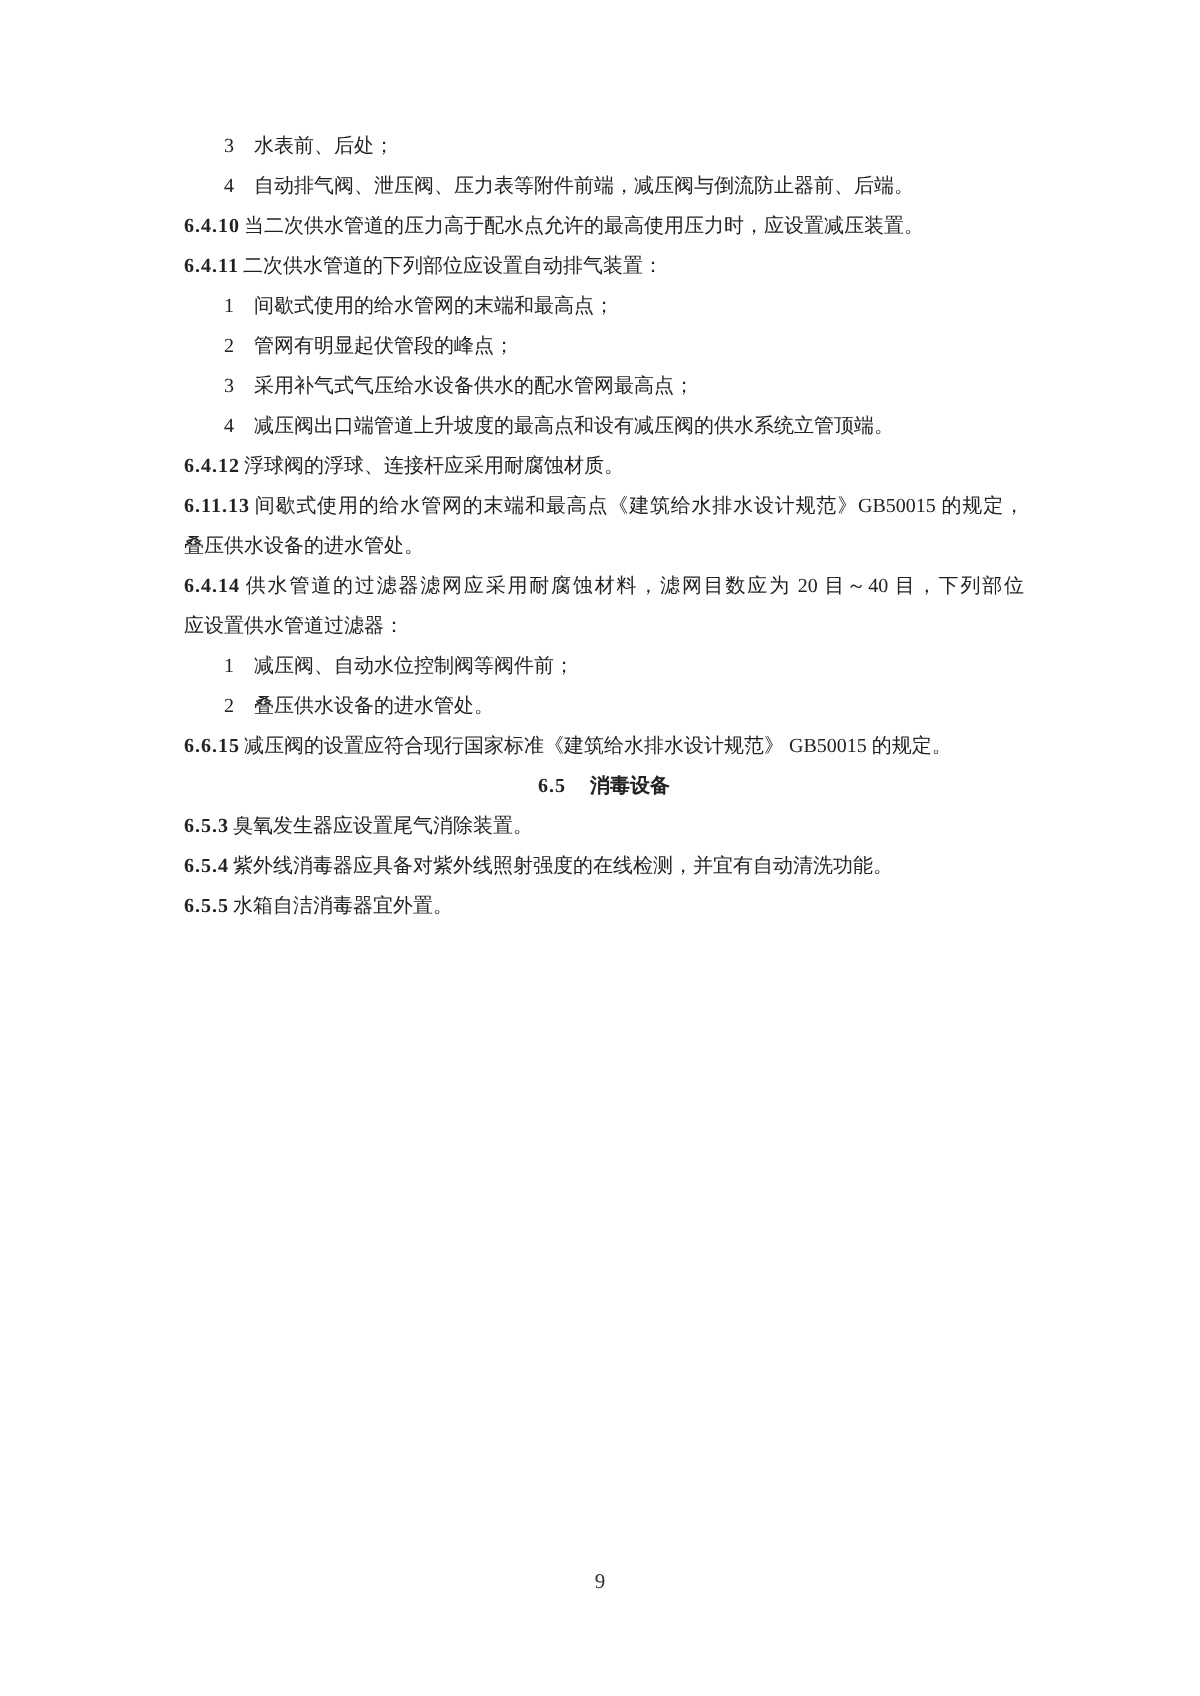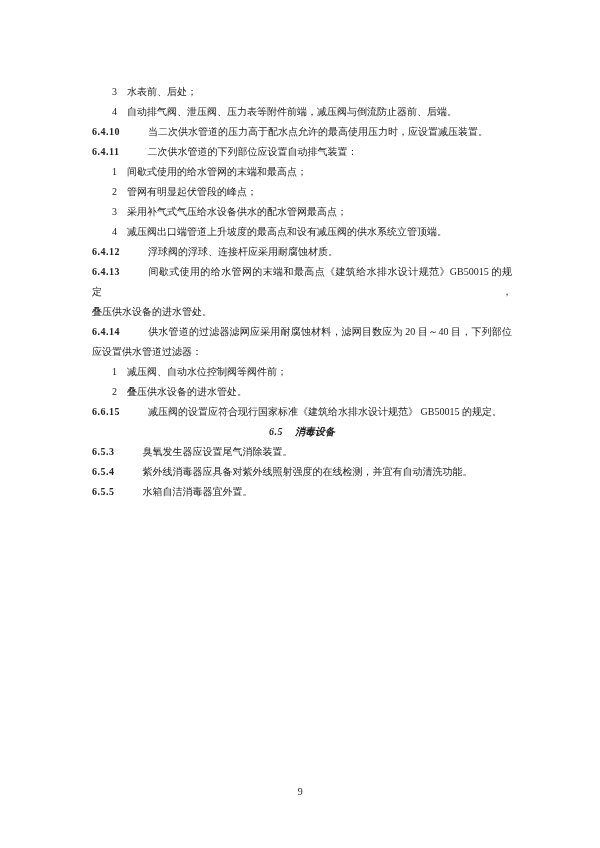--- a/index.html
+++ b/index.html
@@ -12,46 +12,46 @@
     width: 600px;
     height: 848px;
     background: #ffffff;
     overflow: hidden;
     font-family: "Liberation Serif", "DejaVu Serif", serif;
     color: #222222;
   }
   .doc {
     position: absolute;
     left: 92px;
-    top: 82px;
+    top: 64px;
     width: 420px;
     font-size: 10px;
     line-height: 20px;
   }
   .doc p { margin: 0; }
   .line {
     display: block;
     text-align: justify;
   }
   
   p.clause .line:not(:last-child) { text-align-last: justify; }
   .clause .num {
     font-weight: bold;
     letter-spacing: 0.5px;
-    margin-right: 28px;
+    margin-right: 2px;
     white-space: nowrap;
   }
   .subitem { padding-left: 20px; }
   .subitem .num { margin-right: 10px; white-space: nowrap; }
   .heading {
     text-align: center;
     font-weight: bold;
     margin: 14px 0 4px 0;
   }
-  .heading .line { text-align: center; font-style: italic; }
+  .heading .line { text-align: center; }
   .heading .num { margin-right: 12px; letter-spacing: 0.5px; }
   .page-number {
     position: absolute;
     left: 0;
     top: 782px;
     width: 100%;
     text-align: center;
     font-size: 10.5px;
     line-height: 20px;
     color: #333333;
@@ -83,21 +83,21 @@
       <p class="subitem">
         <span class="line"><span class="num">3</span><span>采用补气式气压给水设备供水的配水管网最高点；</span></span>
       </p>
       <p class="subitem">
         <span class="line"><span class="num">4</span><span>减压阀出口端管道上升坡度的最高点和设有减压阀的供水系统立管顶端。</span></span>
       </p>
       <p class="clause">
         <span class="line"><span class="num">6.4.12</span><span>浮球阀的浮球、连接杆应采用耐腐蚀材质。</span></span>
       </p>
       <p class="clause">
-        <span class="line"><span class="num">6.4.13</span><span>间歇式使用的给水管网的末端和最高点《建筑给水排水设计规范》GB50015 的规定，</span></span>
+        <span class="line"><span class="num">6.11.13</span><span>间歇式使用的给水管网的末端和最高点《建筑给水排水设计规范》GB50015 的规定，</span></span>
         <span class="line"><span>叠压供水设备的进水管处。</span></span>
       </p>
       <p class="clause">
         <span class="line"><span class="num">6.4.14</span><span>供水管道的过滤器滤网应采用耐腐蚀材料，滤网目数应为 20 目～40 目，下列部位</span></span>
         <span class="line"><span>应设置供水管道过滤器：</span></span>
       </p>
       <p class="subitem">
         <span class="line"><span class="num">1</span><span>减压阀、自动水位控制阀等阀件前；</span></span>
       </p>
       <p class="subitem">

